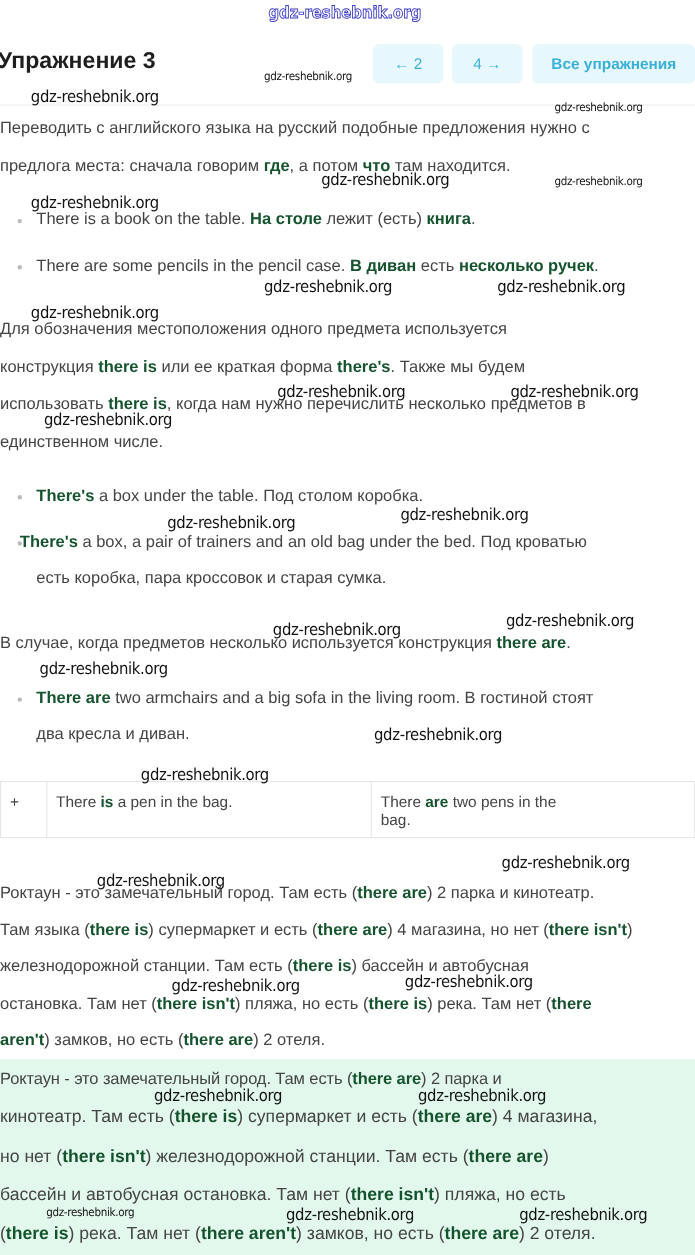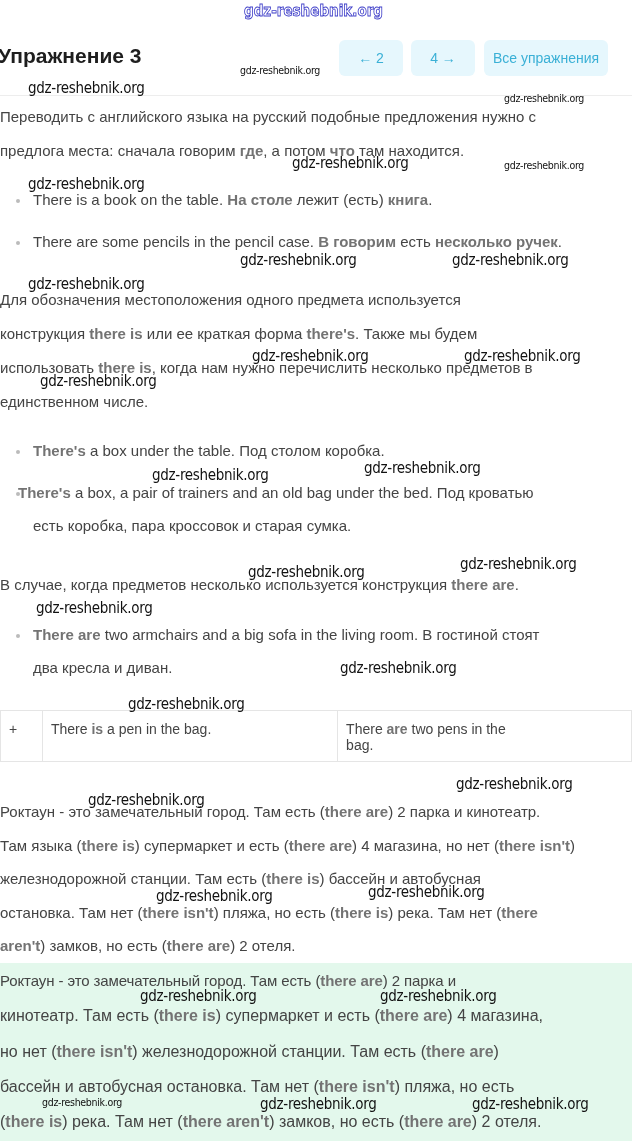--- a/index.html
+++ b/index.html
@@ -5,46 +5,46 @@
   html,body{margin:0;padding:0;background:#fff;}
   body{width:632px;height:1141px;overflow:hidden;position:relative;font-family:"Liberation Sans",sans-serif;color:#3a3a3a;}
   .wm{position:absolute;font-family:"DejaVu Sans Condensed","DejaVu Sans",sans-serif;color:#111;white-space:nowrap;letter-spacing:-0.3px;z-index:5;text-align:center;}
   .wm.big{font-size:15px;}
   .wm.small{font-size:10.5px;}
   .wm.top{font-size:15px;color:#fff;-webkit-text-stroke:0.8px #3c3cc8;font-weight:bold;letter-spacing:0;}
   .title{position:absolute;left:-2px;top:44px;font-size:21px;font-weight:bold;color:#1e1e1e;}
   .nav-btn{position:absolute;top:40px;height:36px;background:#e6f7fd;border-radius:6px;color:#3ab0d6;font-size:14px;display:flex;align-items:center;justify-content:center;}
   .hr{position:absolute;left:0;right:0;top:95px;height:1px;background:#ededed;}
   p.t{position:absolute;left:0;margin:0;font-size:15px;color:#444;white-space:nowrap;}
-  b{color:#737373;}
+  b{color:#14532d;}
   .bullet{position:absolute;left:16px;width:4px;height:4px;border-radius:2px;background:#bbb;}
   table.tbl{position:absolute;left:0;top:710px;width:632px;border-collapse:collapse;font-size:14px;color:#444;}
   table.tbl td{border:1px solid #e5e5e5;padding:0 8px;vertical-align:top;}
   table.tbl tr.h td{height:38px;vertical-align:middle;font-weight:bold;color:#333;font-size:13.5px;}
   table.tbl tr.r td{height:40px;padding-top:10px;}
   .answer{position:absolute;left:0;top:963px;width:632px;height:178px;background:#e3f8ec;}
 </style>
 </head>
 <body>
 
 <div class="wm top" style="left:244px;top:2px;">gdz-reshebnik.org</div>
 
 <div class="title">Упражнение 3</div>
 <div class="nav-btn" style="left:339px;width:64px;">← 2</div>
 <div class="nav-btn" style="left:411px;width:64px;">4 →</div>
-<div class="nav-btn" style="left:484px;width:124px;">Все упражнения</div>
+<div class="nav-btn" style="left:484px;width:148px;font-weight:bold;">Все упражнения</div>
 <div class="hr"></div>
 
 <p class="t" style="top:108px"><span>Переводить с английского языка на русский подобные предложения нужно с</span></p>
 <p class="t" style="top:142px"><span>предлога места: сначала говорим </span><b>где</b><span>, а потом </span><b>что</b><span> там находится.</span></p>
 
 <div class="bullet" style="top:199px"></div>
 <p class="t" style="left:33px;top:191px"><span>There is a book on the table. </span><b>На столе</b><span> лежит (есть) </span><b>книга</b><span>.</span></p>
 <div class="bullet" style="top:241px"></div>
-<p class="t" style="left:33px;top:233px"><span>There are some pencils in the pencil case. </span><b>В говорим</b><span> есть </span><b>несколько ручек</b><span>.</span></p>
+<p class="t" style="left:33px;top:233px"><span>There are some pencils in the pencil case. </span><b>В диван</b><span> есть </span><b>несколько ручек</b><span>.</span></p>
 
 <p class="t" style="top:291px"><span>Для обозначения местоположения одного предмета используется</span></p>
 <p class="t" style="top:325px"><span>конструкция </span><b>there is</b><span> или ее краткая форма </span><b>there's</b><span>. Также мы будем</span></p>
 <p class="t" style="top:359px"><span>использовать </span><b>there is</b><span>, когда нам нужно перечислить несколько предметов в</span></p>
 <p class="t" style="top:393px"><span>единственном числе.</span></p>
 
 <div class="bullet" style="top:450px"></div>
 <p class="t" style="left:33px;top:442px"><b>There's</b><span> a box under the table. Под столом коробка.</span></p>
 <div class="bullet" style="top:492px"></div>
 <p class="t" style="left:18px;top:484px"><b>There's</b><span> a box, a pair of trainers and an old bag under the bed. Под кроватью</span></p>

